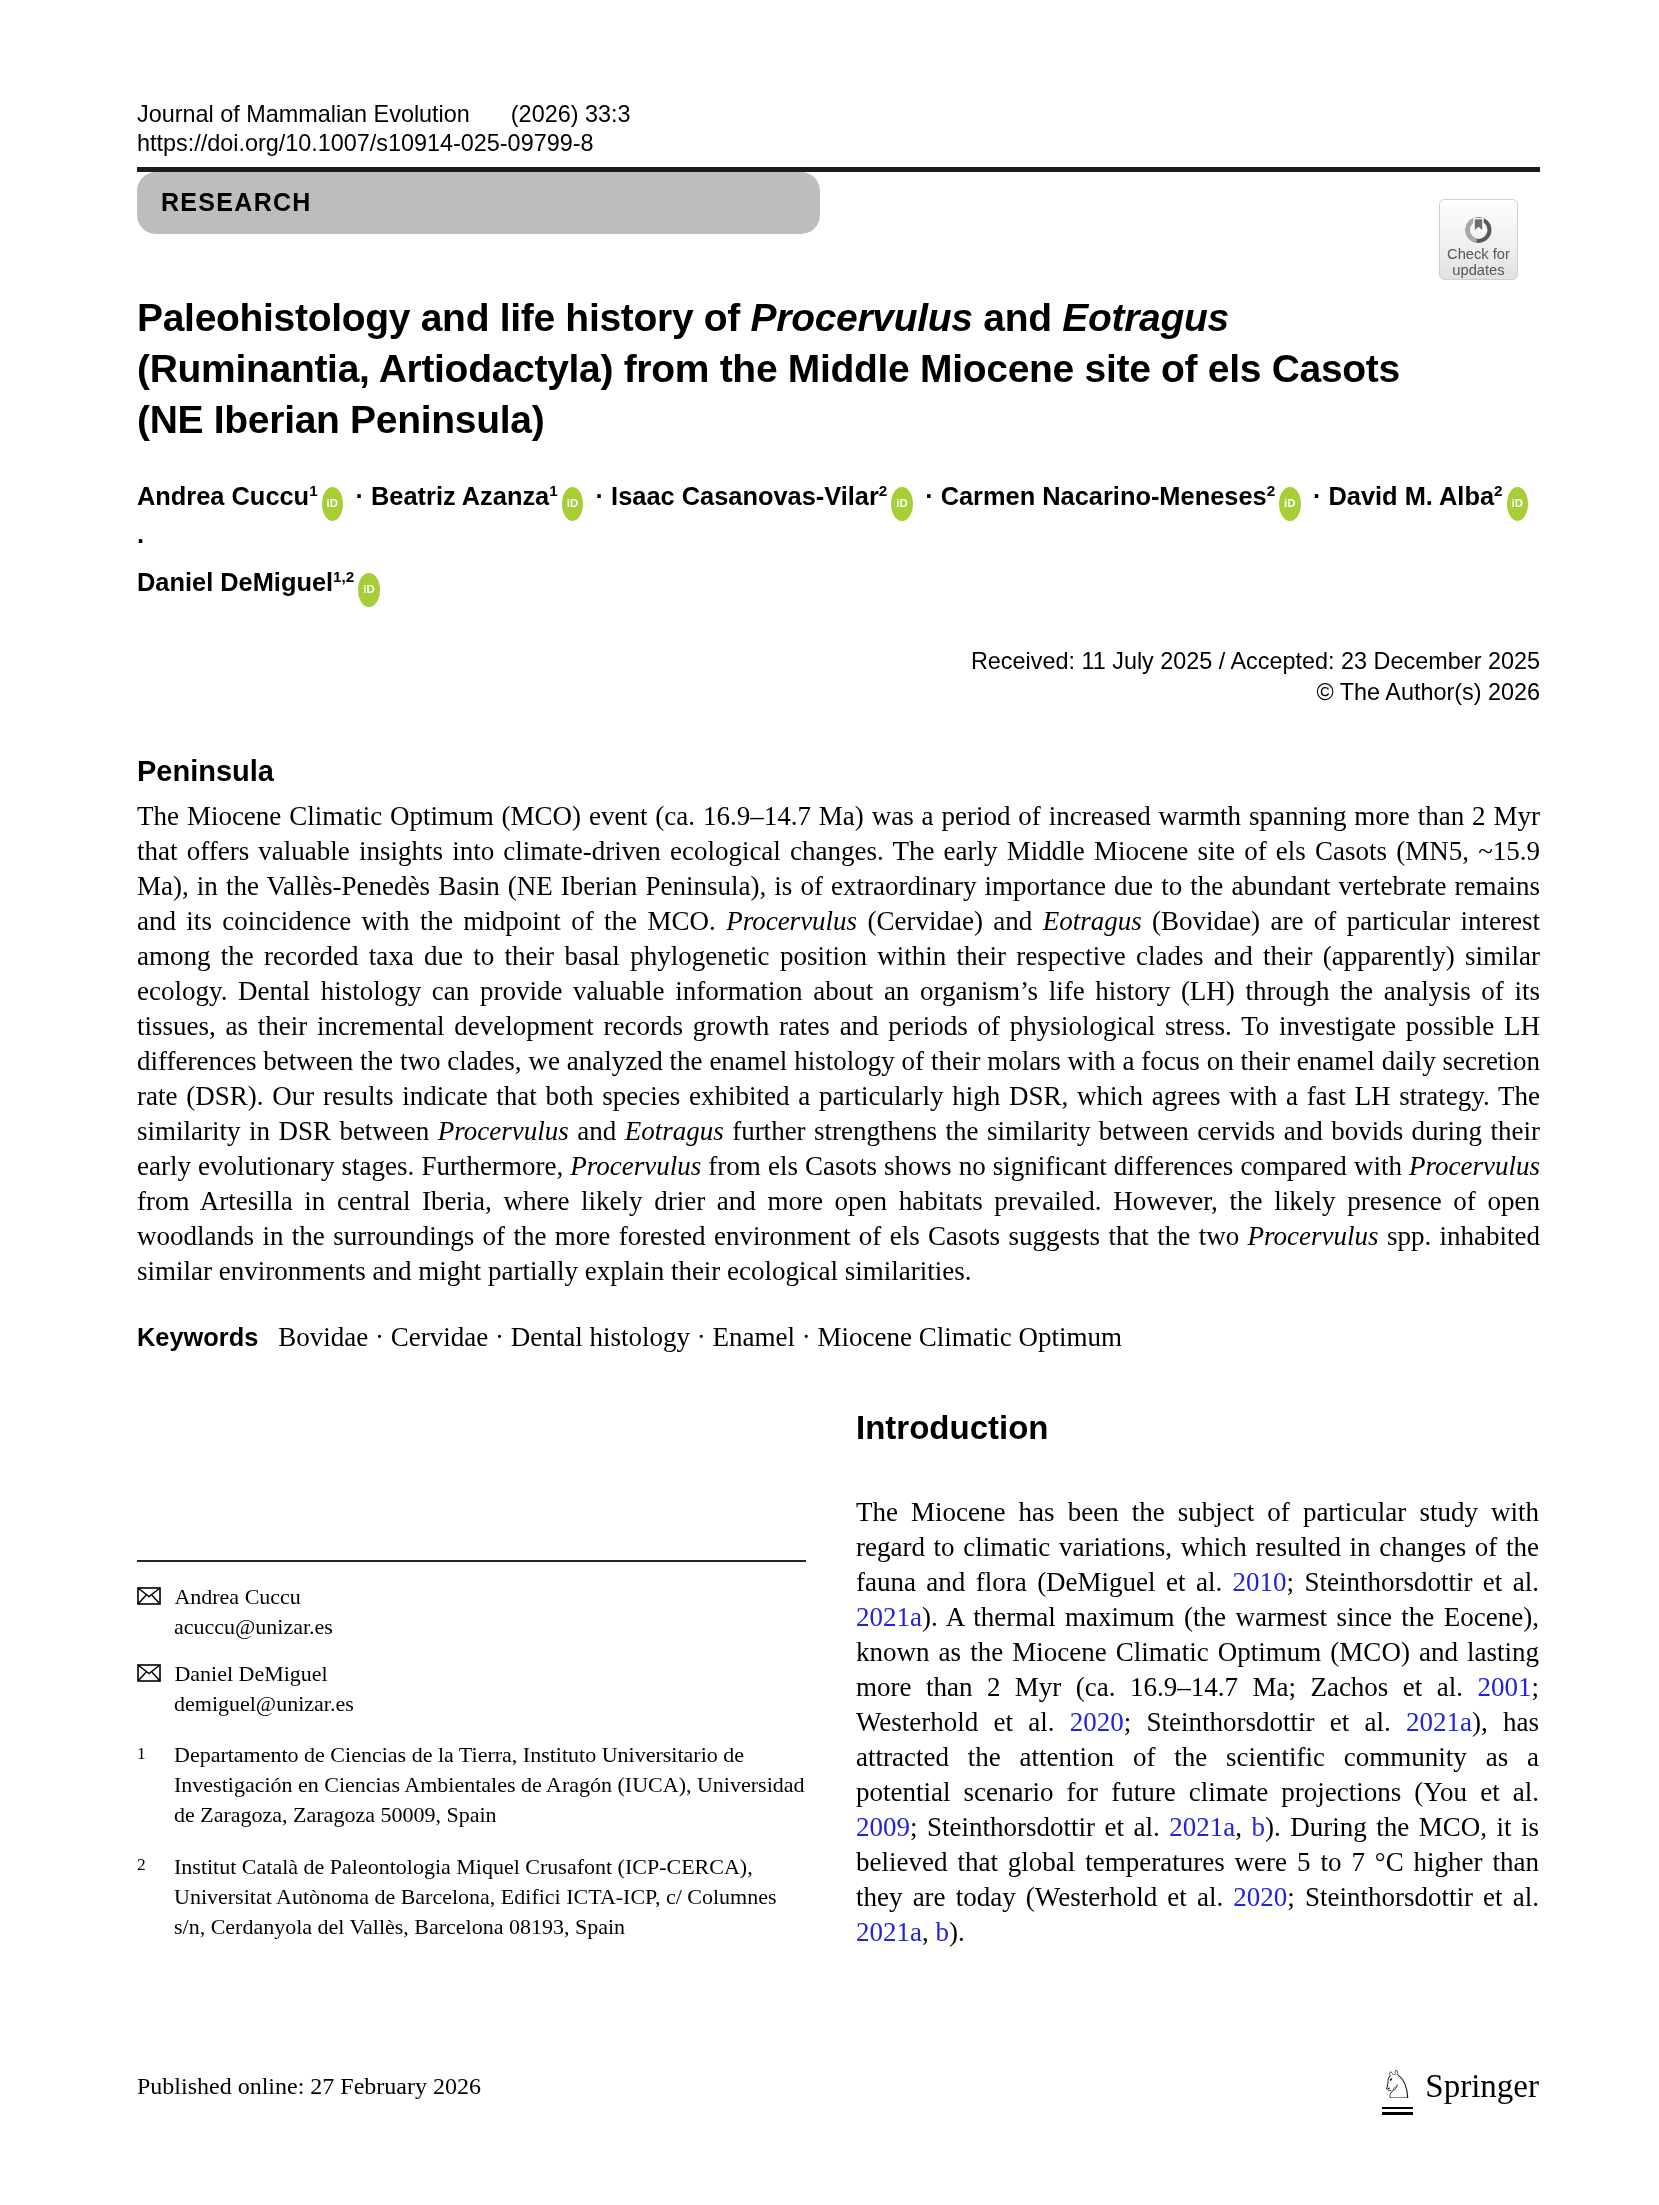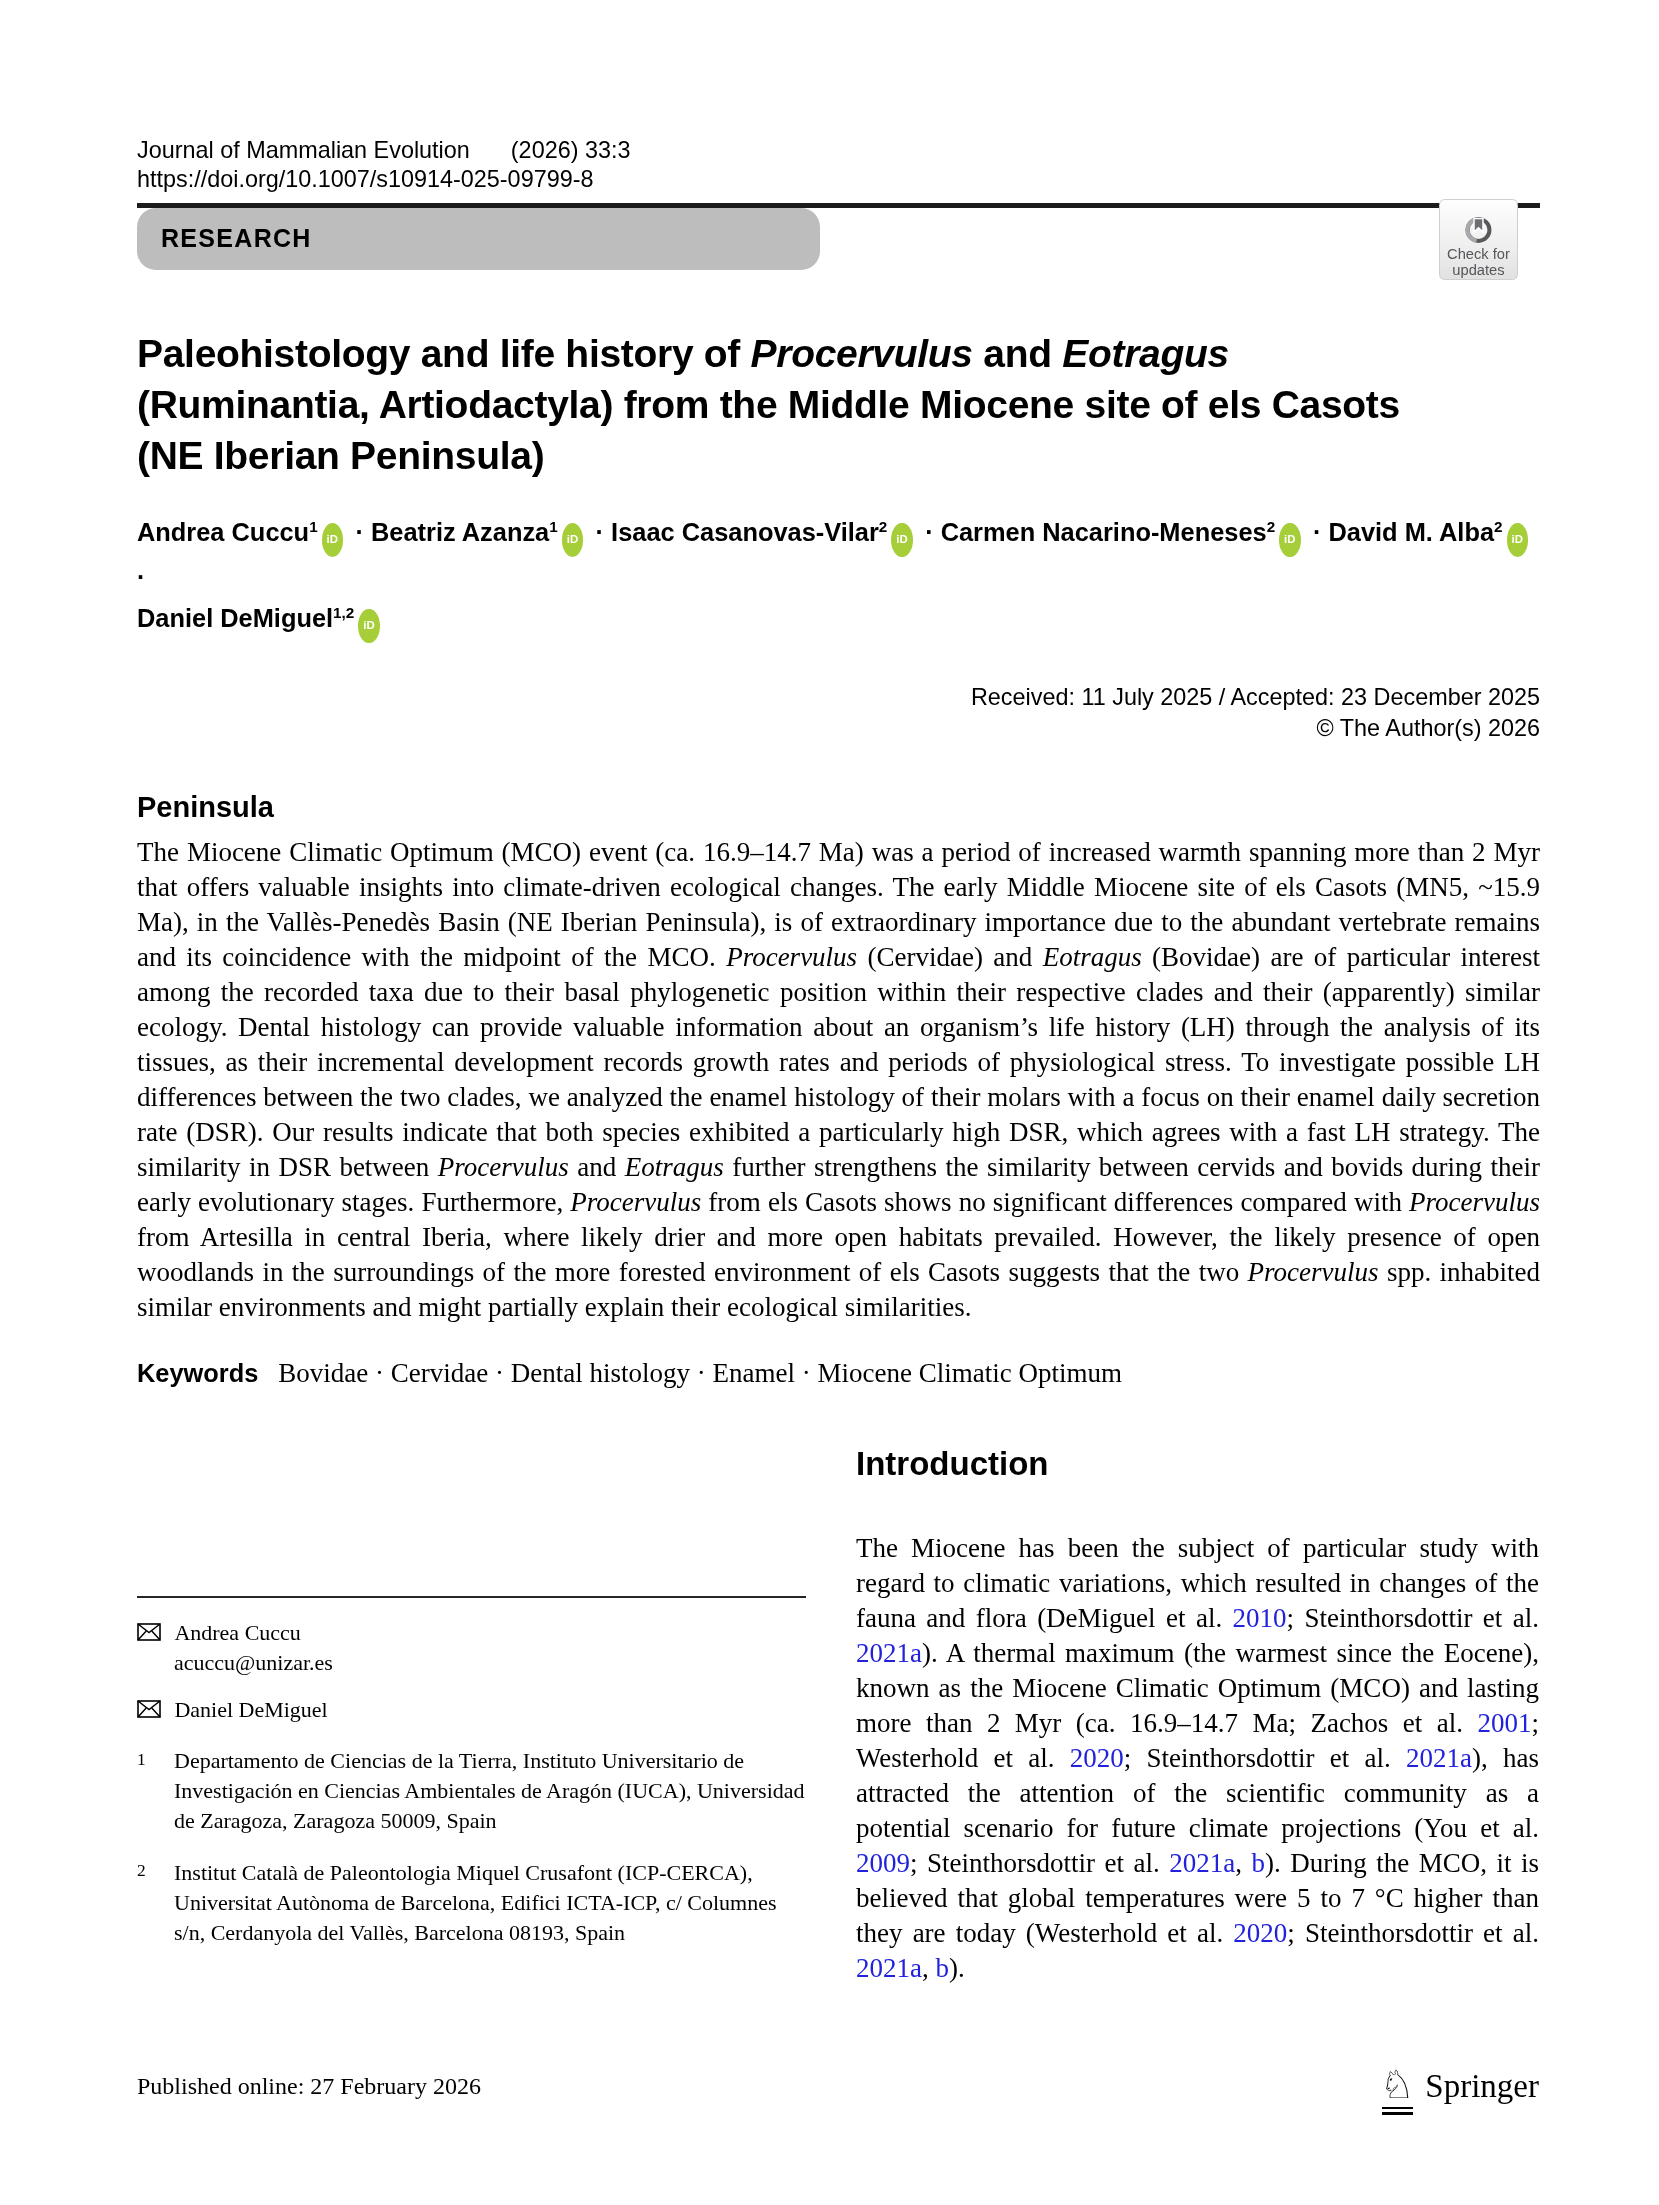--- a/index.html
+++ b/index.html
@@ -1,18 +1,18 @@
 <!DOCTYPE html>
 <html style="font-size:10.7px"><head>
 <meta charset="utf-8">
 <style>
   html,body{margin:0;padding:0;background:#ffffff;}
   .page{position:relative;width:1660px;height:2205px;background:#ffffff;color:#000;
         font-family:"Liberation Sans",sans-serif;overflow:hidden;}
-  .content{padding:100px 120px 0 137px;margin-top:36px;}
+  .content{padding:100px 120px 0 137px;}
 
   
   .journal-line{font-size:23.4px;line-height:29.4px;display:flex;}
   .journal-issue{margin-left:41px;}
   .doi-line{font-size:23.4px;line-height:29.4px;}
   .head-rule{height:4.7px;background:#1c1c1c;margin-top:8px;}
   .research-bar{width:683px;height:62px;background:#bdbdbd;display:flex;align-items:center;border-radius:19px;}
   .research-label{font-weight:700;font-size:25px;letter-spacing:1.3px;padding-left:24px;}
 
   
@@ -119,20 +119,21 @@
           </div>
           <div class="contact-email">acuccu@unizar.es</div>
 
           <div class="contact-row">
             <svg class="mail-icon" viewBox="0 0 36 27">
               <rect x="1.5" y="1.5" width="33" height="24" fill="none" stroke="#000" stroke-width="2.4"></rect>
               <path d="M1.5 1.5 L18 14.5 L34.5 1.5 M1.5 25.5 L13.5 12.5 M34.5 25.5 L22.5 12.5" fill="none" stroke="#000" stroke-width="2.2"></path>
             </svg>
             <span>Daniel DeMiguel</span>
           </div>
+          <div class="contact-email">demiguel@unizar.es</div>
 
           <div class="affil">
             <span class="affil-num">1</span>
             <span class="affil-text">Departamento de Ciencias de la Tierra, Instituto Universitario de Investigación en Ciencias Ambientales de Aragón (IUCA), Universidad de Zaragoza, Zaragoza 50009, Spain</span>
           </div>
           <div class="affil">
             <span class="affil-num">2</span>
             <span class="affil-text">Institut Català de Paleontologia Miquel Crusafont (ICP-CERCA), Universitat Autònoma de Barcelona, Edifici ICTA-ICP, c/ Columnes s/n, Cerdanyola del Vallès, Barcelona 08193, Spain</span>
           </div>
 

